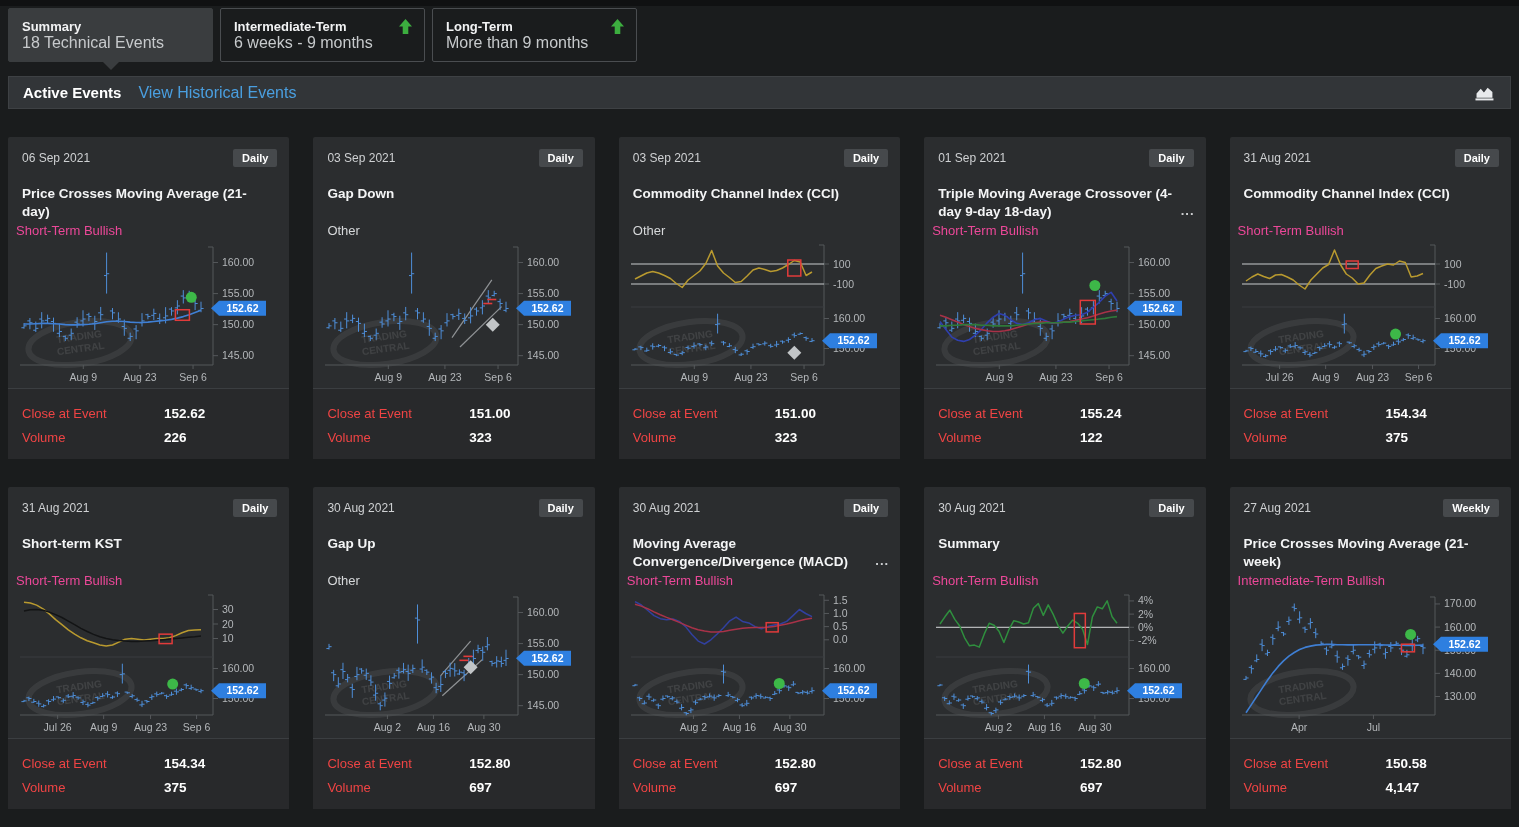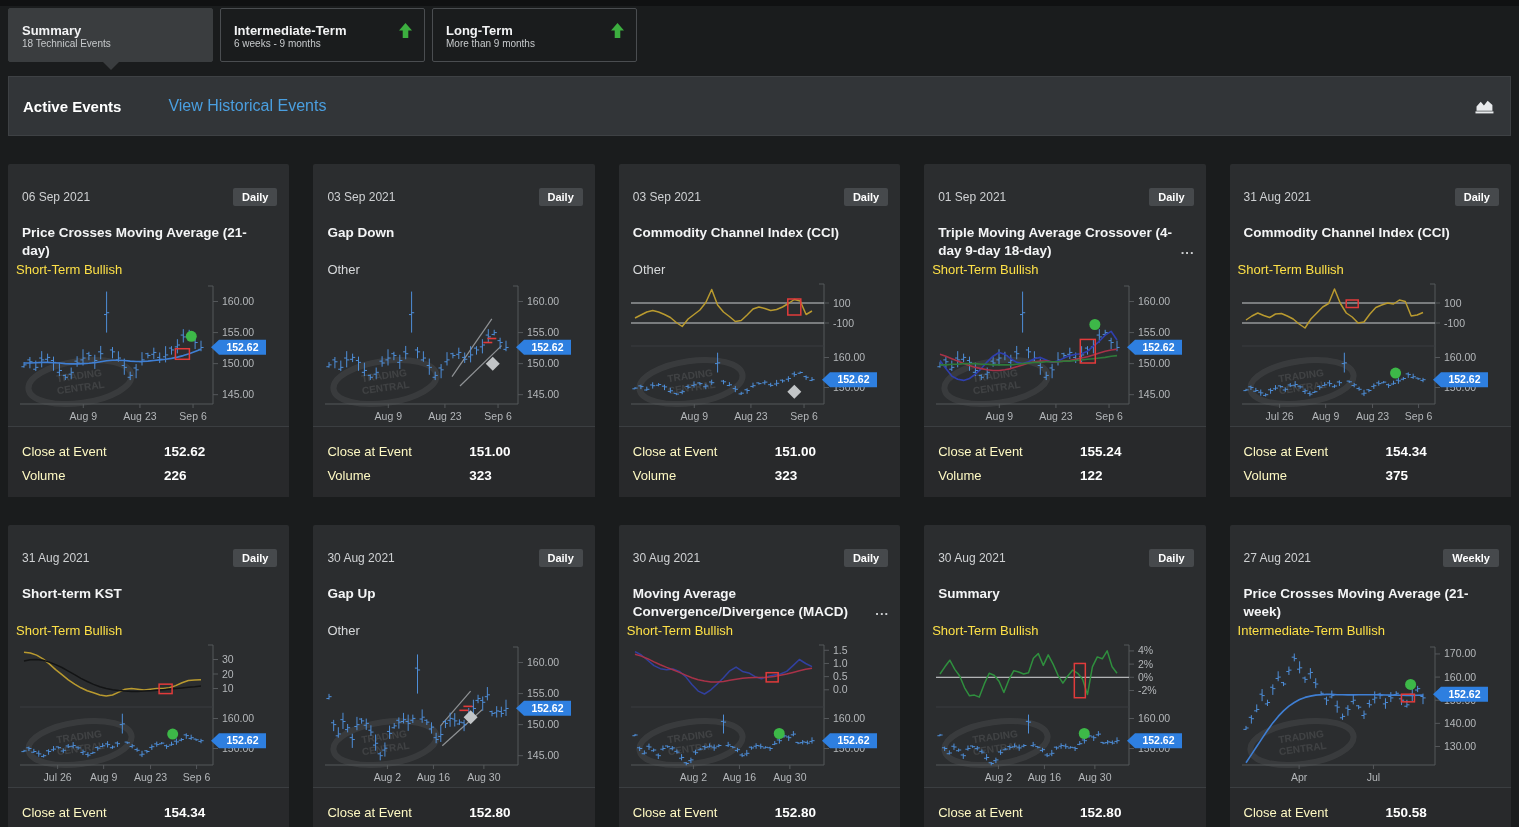--- a/index.html
+++ b/index.html
@@ -6,45 +6,45 @@
   .wrap{width:1519px;height:827px;overflow:hidden;background:#1a1c1d;position:relative;}
   .topstrip{height:6px;background:#101112;}
   .tabsbar{display:flex;gap:7px;padding:2px 8px 14px 8px;}
   .tab{position:relative;width:205px;height:54px;box-sizing:border-box;background:transparent;
        border:1px solid #4a4d50;border-radius:2px;padding:9px 12px 8px 13px;text-align:left;cursor:pointer;}
   .tab.selected{background:#3a3d3f;border-color:#3a3d3f;}
   .tab.selected::after{content:"";position:absolute;left:50%;bottom:-9px;margin-left:-9px;
        border:9px solid transparent;border-top-color:#3a3d3f;border-bottom:0;}
   .tab-top{display:flex;justify-content:space-between;align-items:center;}
   .tab-name{font-weight:bold;font-size:13px;color:#f2f3f4;}
-  .tab-sub{font-size:10px;color:#c7cacc;}
+  .tab-sub{font-size:16px;color:#c7cacc;}
   .up-arrow{width:13px;height:15px;}
   .headerbar{margin:0 8px;background:#323538;border:1px solid #3e4144;display:flex;align-items:center;
-       padding:0 14px;height:60px;box-sizing:border-box;gap:30px;}
+       padding:0 14px;height:33px;box-sizing:border-box;}
   .header-title{font-size:15px;font-weight:bold;color:#ffffff;}
   .header-link{color:#4a9fe0;font-size:16px;margin-left:17px;text-decoration:none;cursor:pointer;}
   .header-icon{margin-left:auto;width:22px;height:18px;cursor:pointer;}
   .grid{display:grid;grid-template-columns:repeat(5,1fr);gap:28px 24px;padding:28px 8px 8px 8px;}
   .card{background:#2b2d2f;display:flex;flex-direction:column;border-radius:2px;min-height:322px;}
-  .card-head{display:flex;justify-content:space-between;align-items:flex-start;padding:24px 12px 0 14px;}
+  .card-head{display:flex;justify-content:space-between;align-items:flex-start;padding:12px 12px 0 14px;}
   .card-date{font-size:12px;color:#cfd1d3;padding-top:2px;}
   .badge{background:#46494c;color:#fff;font-size:11px;font-weight:bold;padding:3px 9px;border-radius:2px;}
   .card-title{position:relative;padding:0 26px 0 14px;margin-top:18px;font-size:13.5px;font-weight:bold;
        line-height:18px;min-height:37px;color:#f4f5f6;}
   .more{position:absolute;right:11px;bottom:2px;color:#cfd1d3;font-weight:bold;font-size:13px;
        letter-spacing:1px;cursor:pointer;display:none;}
   .sentiment{padding:0 14px;font-size:13px;margin:1px 0 3px 0;}
-  .sentiment.bullish{color:#fde047;padding-left:8px;}
+  .sentiment.bullish{color:#ec4899;padding-left:8px;}
   .sentiment.other{color:#d6d8da;}
   .chart{padding:0 6px 0 12px;}
   svg.c{display:block;}
   svg text{font-family:"Liberation Sans",sans-serif;}
   .card-foot{margin-top:auto;border-top:1px solid #3b3e41;background:#28292b;padding:8px 14px 14px 14px;}
   .foot-row{display:flex;font-size:13px;margin-top:9px;align-items:baseline;}
-  .foot-label{width:56%;color:#fef9c3;}
+  .foot-label{width:56%;color:#ef4444;}
   .foot-val{font-weight:bold;color:#ffffff;font-size:13.5px;}
 </style>
 </head>
 <body>
 
 <div class="wrap">
   <div class="topstrip"></div>
   <div class="tabsbar">
   <button class="tab selected">
     <span class="tab-top">

